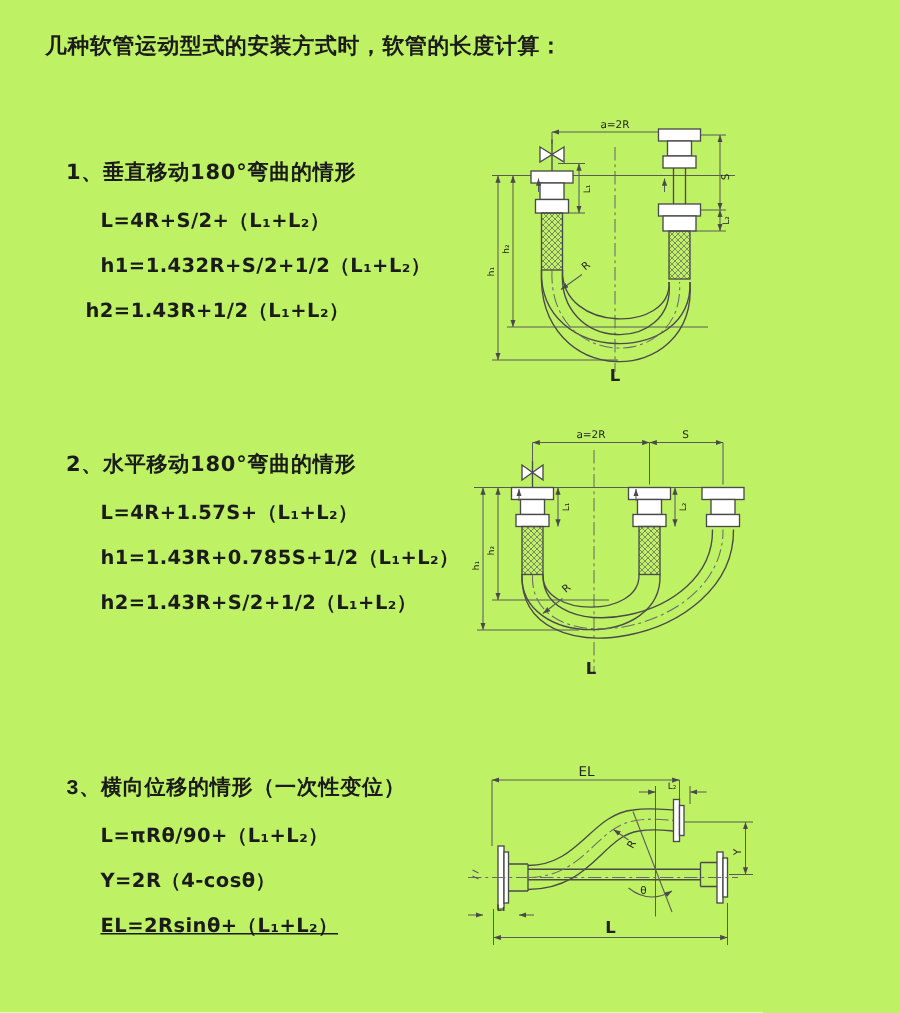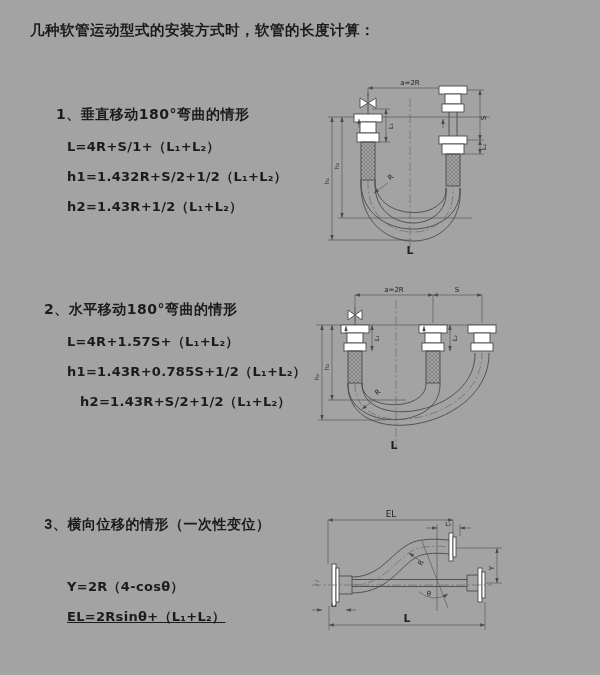--- a/index.html
+++ b/index.html
@@ -1,57 +1,58 @@
 <!DOCTYPE html>
 <html><head>
 <meta charset="utf-8">
 <style>
   html,body{margin:0;padding:0;background:#ffffff;}
   .page{
-    position:relative;width:600px;height:675px;background:#a3a3a3;overflow:hidden;
+    position:relative;width:600px;height:675px;background:#bef264;overflow:hidden;
     font-family:"DejaVu Sans","Liberation Sans",sans-serif;color:#1b1b1b;
   }
   .abs{position:absolute;}
   .title{left:30px;top:21px;font-size:14.5px;font-weight:bold;letter-spacing:.5px;}
   .sec-heading{font-size:14px;font-weight:bold;letter-spacing:.5px;}
   .formula{font-size:13px;font-weight:bold;letter-spacing:.3px;white-space:nowrap;}
   
-  #h1x{left:56px;top:106px;} #f11{left:67px;top:138px;} #f12{left:67px;top:168px;text-align:center;} #f13{left:67px;top:198px;}
+  #h1x{left:44px;top:106px;} #f11{left:67px;top:138px;} #f12{left:67px;top:168px;text-align:center;} #f13{left:57px;top:198px;}
   
-  #h2x{left:44px;top:301px;} #f21{left:67px;top:333px;} #f22{left:67px;top:363px;} #f23{left:67px;top:393px;margin-left:13px;}
+  #h2x{left:44px;top:301px;} #f21{left:67px;top:333px;} #f22{left:67px;top:363px;} #f23{left:67px;top:393px;}
   
   #h3x{left:44px;top:516px;font-family:Liberation Mono, monospace;} #f31{left:67px;top:548px;} #f32{left:67px;top:578px;} #f33{left:67px;top:608px;text-decoration:underline;}
   svg{display:block;}
   svg .ln{stroke:#4a4a4a;stroke-width:0.9;fill:none;}
   svg .thin{stroke:#5a5a5a;stroke-width:0.7;fill:none;}
   svg .dash{stroke:#6a6a6a;stroke-width:0.7;fill:none;stroke-dasharray:9 2.5 2 2.5;}
   svg .fit{stroke:#4a4a4a;stroke-width:0.9;fill:#ffffff;}
   svg text{fill:#222;font-family:"DejaVu Sans","Liberation Sans",sans-serif;}
   .dimtxt{font-size:7px;}
   .dimtxt-s{font-size:6px;}
   .biglab{font-size:11px;font-weight:bold;}
 </style>
 </head>
 <body>
 
 <div class="page">
 
   <div class="abs title">几种软管运动型式的安装方式时，软管的长度计算：</div>
 
   <div class="abs sec-heading" id="h1x">1、垂直移动180°弯曲的情形</div>
-  <div class="abs formula" id="f11">L=4R+S/1+（L₁+L₂）</div>
+  <div class="abs formula" id="f11">L=4R+S/2+（L₁+L₂）</div>
   <div class="abs formula" id="f12">h1=1.432R+S/2+1/2（L₁+L₂）</div>
   <div class="abs formula" id="f13">h2=1.43R+1/2（L₁+L₂）</div>
 
   <div class="abs sec-heading" id="h2x">2、水平移动180°弯曲的情形</div>
   <div class="abs formula" id="f21">L=4R+1.57S+（L₁+L₂）</div>
   <div class="abs formula" id="f22">h1=1.43R+0.785S+1/2（L₁+L₂）</div>
   <div class="abs formula" id="f23">h2=1.43R+S/2+1/2（L₁+L₂）</div>
 
   <div class="abs sec-heading" id="h3x">3、横向位移的情形（一次性变位）</div>
+  <div class="abs formula" id="f31">L=πRθ/90+（L₁+L₂）</div>
   <div class="abs formula" id="f32">Y=2R（4-cosθ）</div>
   <div class="abs formula" id="f33">EL=2Rsinθ+（L₁+L₂）</div>
 
   <svg class="abs" style="left:312px;top:76px;" width="288" height="182" viewBox="0 0 288 182">
     <defs>
       <marker id="a1" markerWidth="8" markerHeight="6" refX="7" refY="2.5" orient="auto-start-reverse">
         <path d="M0,0 L7,2.5 L0,5 Z" fill="#4a4a4a"></path>
       </marker>
       <pattern id="braid1" width="4" height="4" patternUnits="userSpaceOnUse">
         <path d="M0,0 L4,4 M4,0 L0,4" stroke="#666" stroke-width="0.5"></path>

